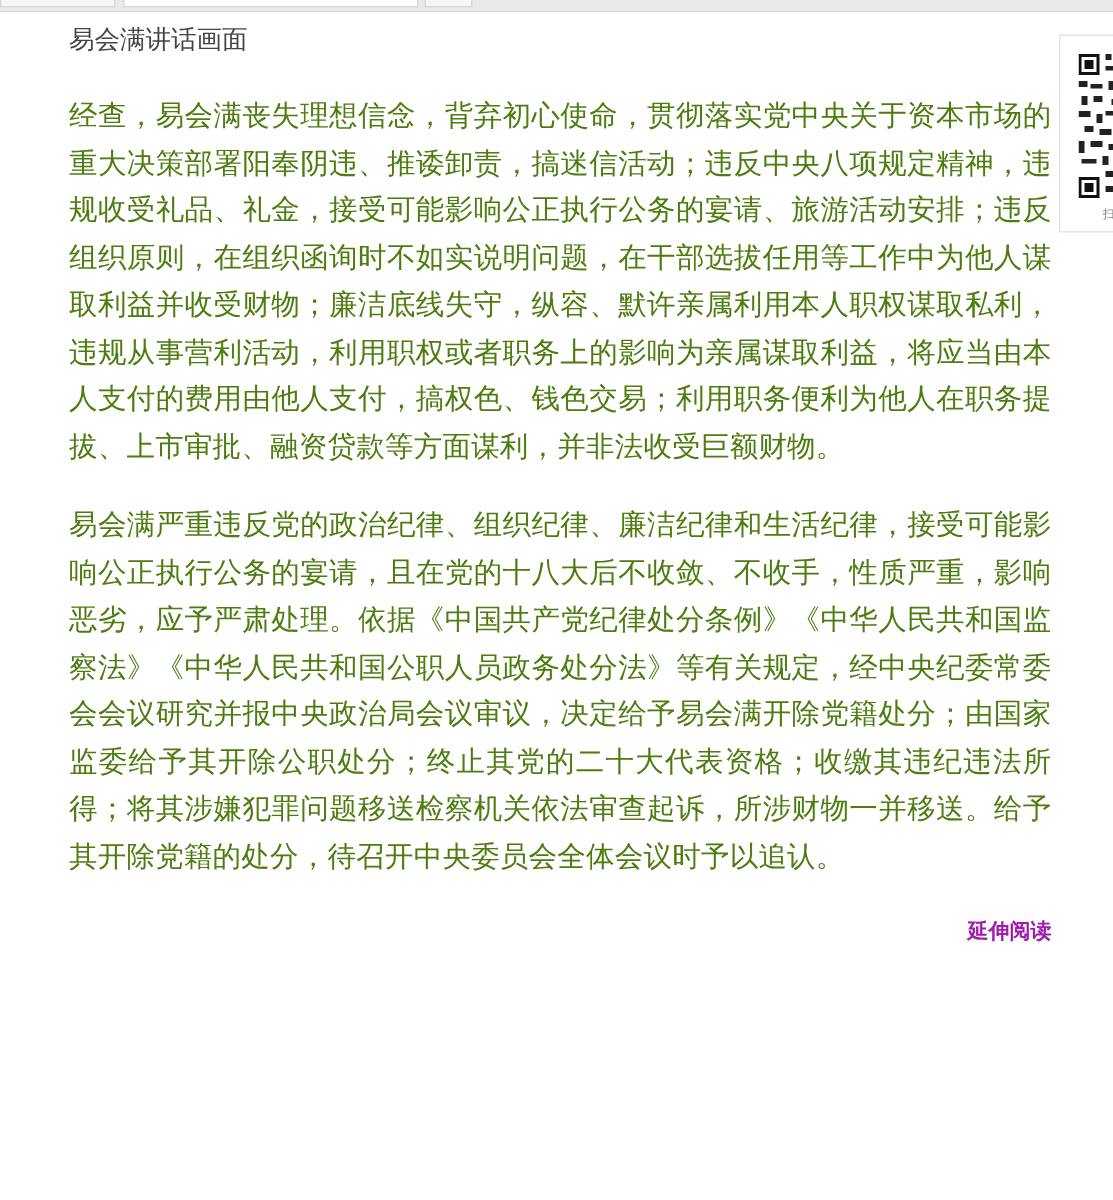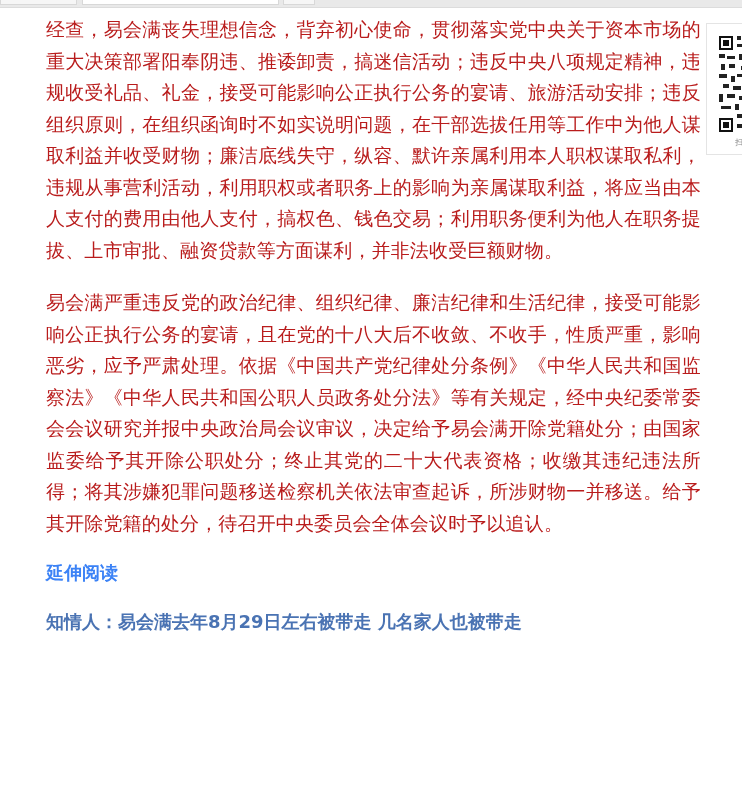--- a/index.html
+++ b/index.html
@@ -14,25 +14,25 @@
     background: #e9e9e9; border-bottom: 1px solid #dcdcdc;
   }
   .topbar .seg { position: absolute; top: 0; height: 4px; background: #f6f6f6; border: 1px solid #d8d8d8; border-top: none; }
   .article {
     position: absolute; left: 46px; top: 14px; width: 655px;
   }
   .caption {
     font-size: 17px; line-height: 26px; color: #444; margin: 0 0 22px 0;
   }
   .para {
-    font-size: 19px; line-height: 31.5px; color: #b91c1c; margin: 0 0 21px 0;
+    font-size: 19px; line-height: 31.5px; color: #4d7c0f; margin: 0 0 21px 0;
     letter-spacing: 0.15px; text-align: justify;
   }
   .section-title {
-    font-size: 18px; font-weight: bold; color: #3b82f6; margin: 10px 0 23px 0; line-height: 26px;
+    font-size: 14px; font-weight: bold; color: #a21caf; margin: 10px 0 23px 0; line-height: 26px; text-align: right;
   }
   .related-link {
     font-size: 18px; font-weight: bold; color: #4a73b3; text-decoration: none; line-height: 26px; display: inline-block;
   }
   .qr-panel {
     position: absolute; left: 706px; top: 23px; width: 60px; height: 130px;
     border: 1px solid #e4e4e4; border-right: none; background: #fff;
   }
   .qr-code { position: absolute; left: 12px; top: 10px; width: 46px; height: 100px; }
   .qr-label { position: absolute; left: 28px; top: 113px; font-size: 8px; color: #888; white-space: nowrap; }
@@ -40,24 +40,24 @@
 </head>
 <body>
 
 <div class="topbar">
   <div class="seg" style="left:0;width:75px;"></div>
   <div class="seg" style="left:82px;width:195px;background:#fff;"></div>
   <div class="seg" style="left:283px;width:30px;"></div>
 </div>
 
 <div class="article">
+  <div class="caption">易会满讲话画面</div>
   <p class="para">经查，易会满丧失理想信念，背弃初心使命，贯彻落实党中央关于资本市场的重大决策部署阳奉阴违、推诿卸责，搞迷信活动；违反中央八项规定精神，违规收受礼品、礼金，接受可能影响公正执行公务的宴请、旅游活动安排；违反组织原则，在组织函询时不如实说明问题，在干部选拔任用等工作中为他人谋取利益并收受财物；廉洁底线失守，纵容、默许亲属利用本人职权谋取私利，违规从事营利活动，利用职权或者职务上的影响为亲属谋取利益，将应当由本人支付的费用由他人支付，搞权色、钱色交易；利用职务便利为他人在职务提拔、上市审批、融资贷款等方面谋利，并非法收受巨额财物。</p>
   <p class="para">易会满严重违反党的政治纪律、组织纪律、廉洁纪律和生活纪律，接受可能影响公正执行公务的宴请，且在党的十八大后不收敛、不收手，性质严重，影响恶劣，应予严肃处理。依据《中国共产党纪律处分条例》《中华人民共和国监察法》《中华人民共和国公职人员政务处分法》等有关规定，经中央纪委常委会会议研究并报中央政治局会议审议，决定给予易会满开除党籍处分；由国家监委给予其开除公职处分；终止其党的二十大代表资格；收缴其违纪违法所得；将其涉嫌犯罪问题移送检察机关依法审查起诉，所涉财物一并移送。给予其开除党籍的处分，待召开中央委员会全体会议时予以追认。</p>
   <div class="section-title">延伸阅读</div>
-  <a class="related-link">知情人：易会满去年8月29日左右被带走 几名家人也被带走</a>
 </div>
 
 <div class="qr-panel">
   <svg class="qr-code" viewBox="0 0 46 100">
     <rect x="0" y="0" width="46" height="100" fill="#fff"></rect>
     <rect x="0" y="2" width="14" height="14" fill="#111"></rect>
       <rect x="2" y="4" width="10" height="10" fill="#fff"></rect>
       <rect x="4" y="6" width="6" height="6" fill="#111"></rect>
     <rect x="0" y="84" width="14" height="14" fill="#111"></rect>
       <rect x="2" y="86" width="10" height="10" fill="#fff"></rect>

